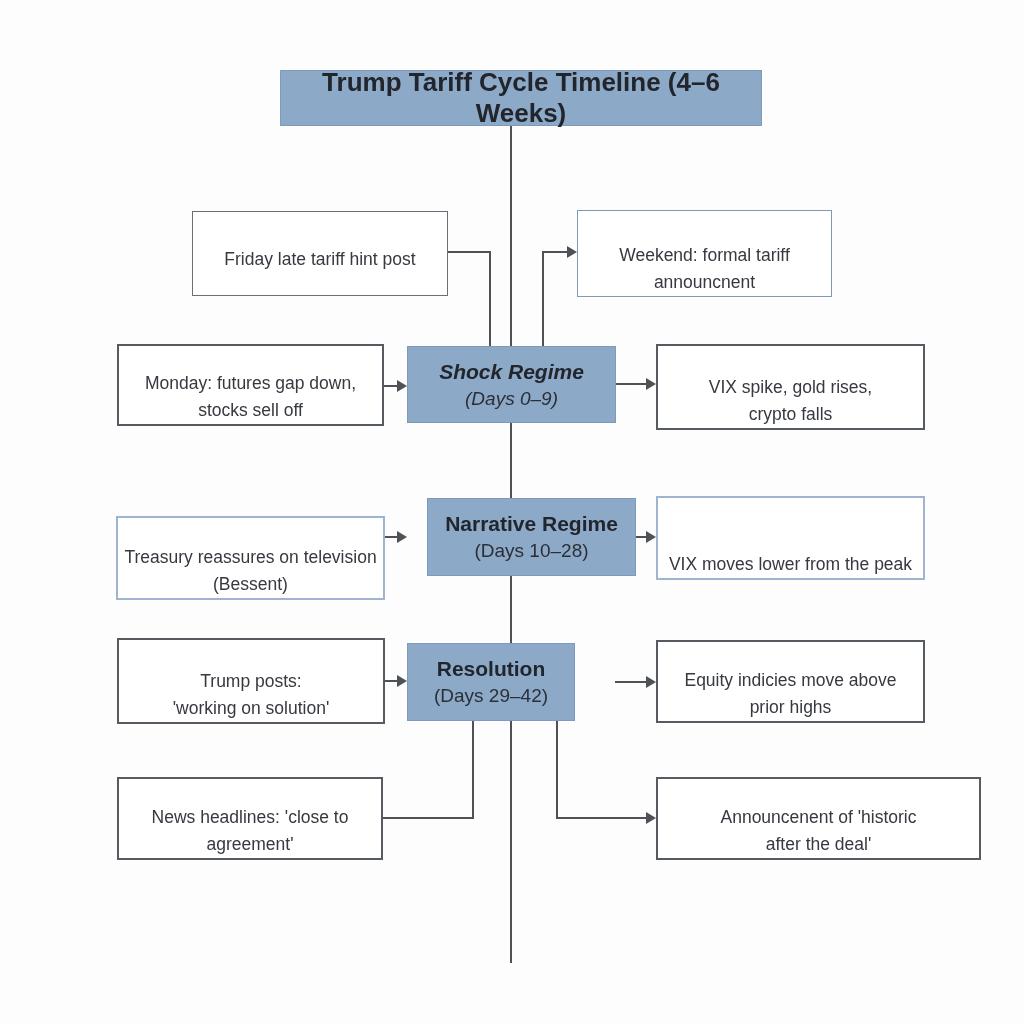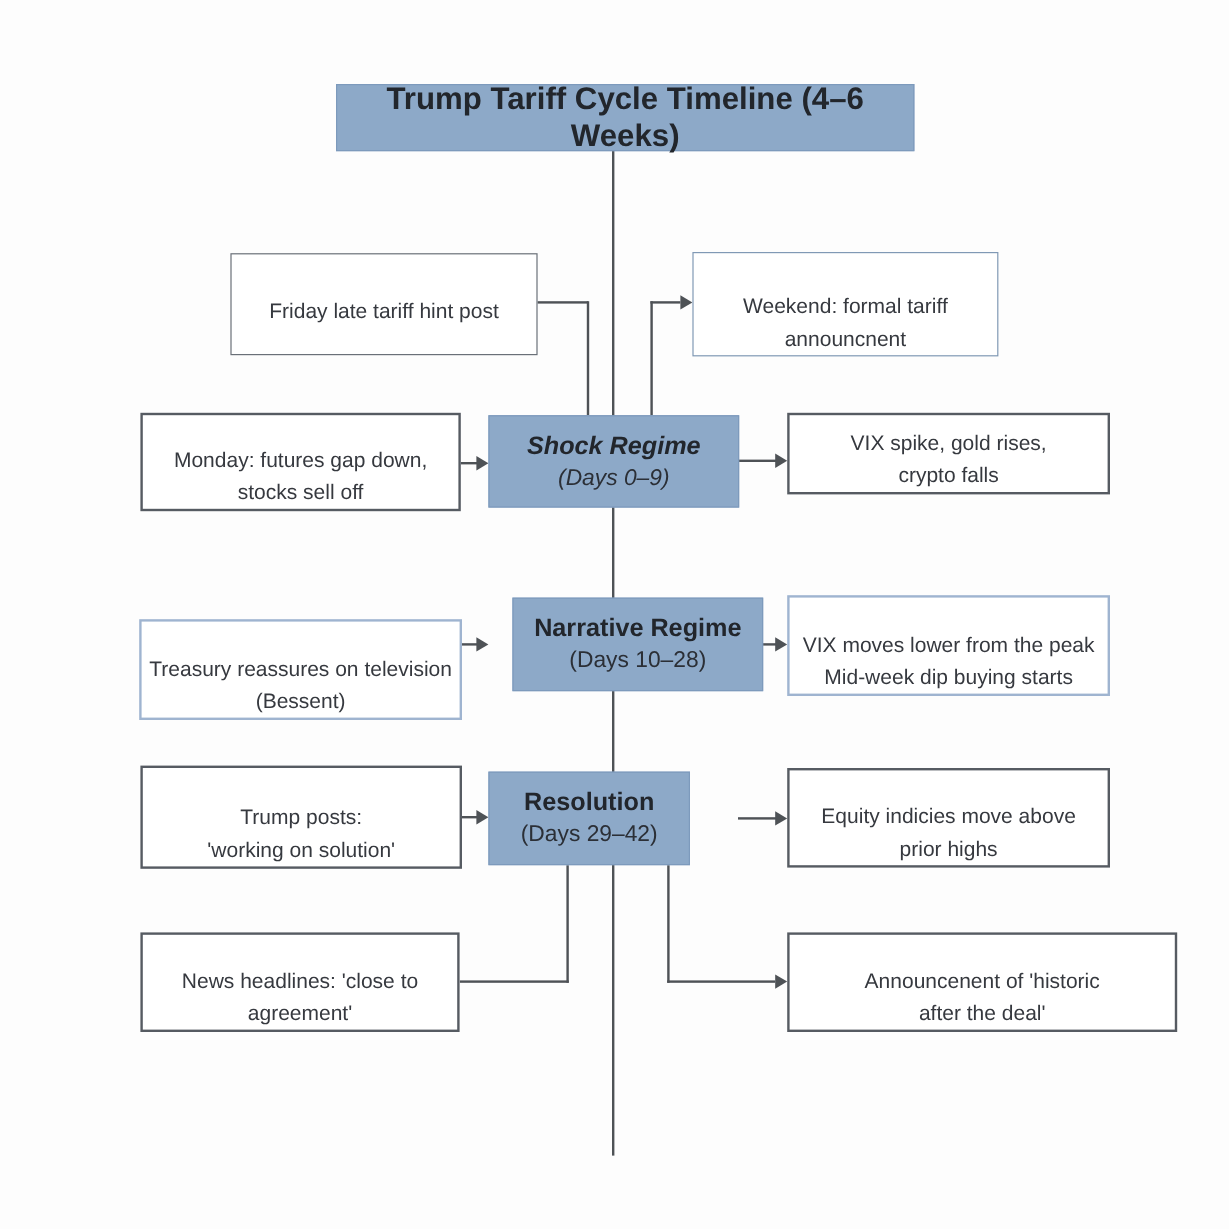--- a/index.html
+++ b/index.html
@@ -84,36 +84,35 @@
   </div>
 
   <div class="box b-gray" style="left:117px;top:344px;width:267px;height:82px;">
     <span>Monday: futures gap down,</span>
     <span>stocks sell off</span>
   </div>
   <div class="stage" style="left:407px;top:346px;width:209px;height:77px;font-style:italic;">
     <span class="stage-name">Shock Regime</span>
     <span class="stage-days">(Days 0–9)</span>
   </div>
-  <div class="box b-gray" style="left:656px;top:344px;width:269px;height:68px;">
+  <div class="box b-gray" style="left:656px;top:344px;width:269px;height:86px;">
     <span>VIX spike, gold rises,</span>
     <span>crypto falls</span>
   </div>
 
   <div class="box b-blue" style="left:116px;top:496px;width:269px;height:84px;margin-top:20px;">
     <span>Treasury reassures on television</span>
     <span>(Bessent)</span>
   </div>
   <div class="stage" style="left:407px;top:498px;width:209px;height:78px;margin-left:20px;">
     <span class="stage-name">Narrative Regime</span>
     <span class="stage-days">(Days 10–28)</span>
   </div>
   <div class="box b-blue" style="left:656px;top:496px;width:269px;height:84px;">
     <span>VIX moves lower from the peak</span>
-    <span>Mid-week dip buying starts</span>
   </div>
 
   <div class="box b-gray" style="left:117px;top:638px;width:268px;height:86px;">
     <span>Trump posts:</span>
     <span>'working on solution'</span>
   </div>
   <div class="stage" style="left:407px;top:643px;width:168px;height:78px;">
     <span class="stage-name">Resolution</span>
     <span class="stage-days">(Days 29–42)</span>
   </div>

